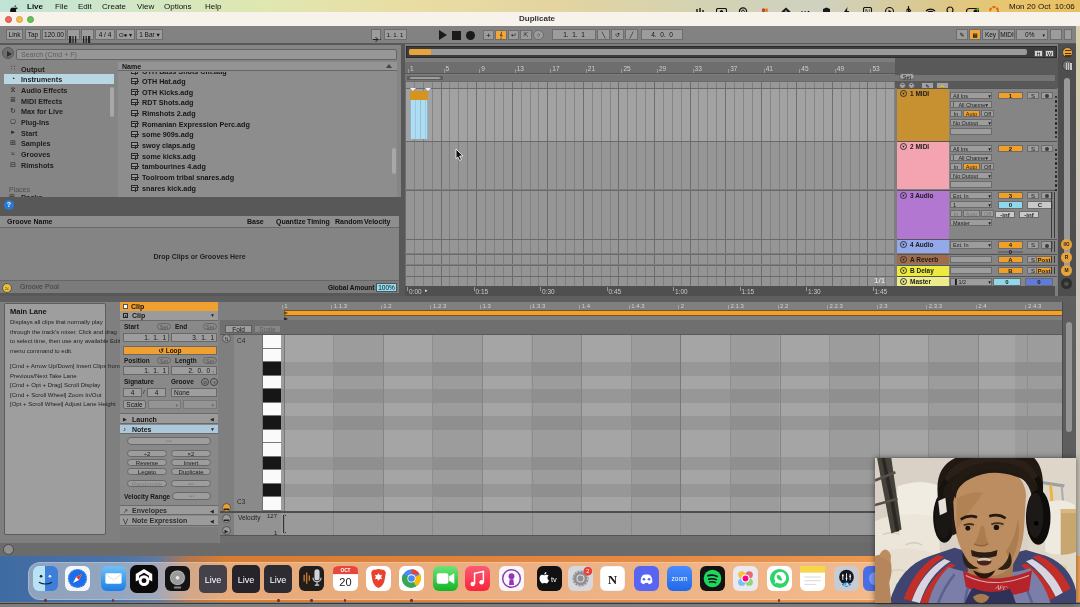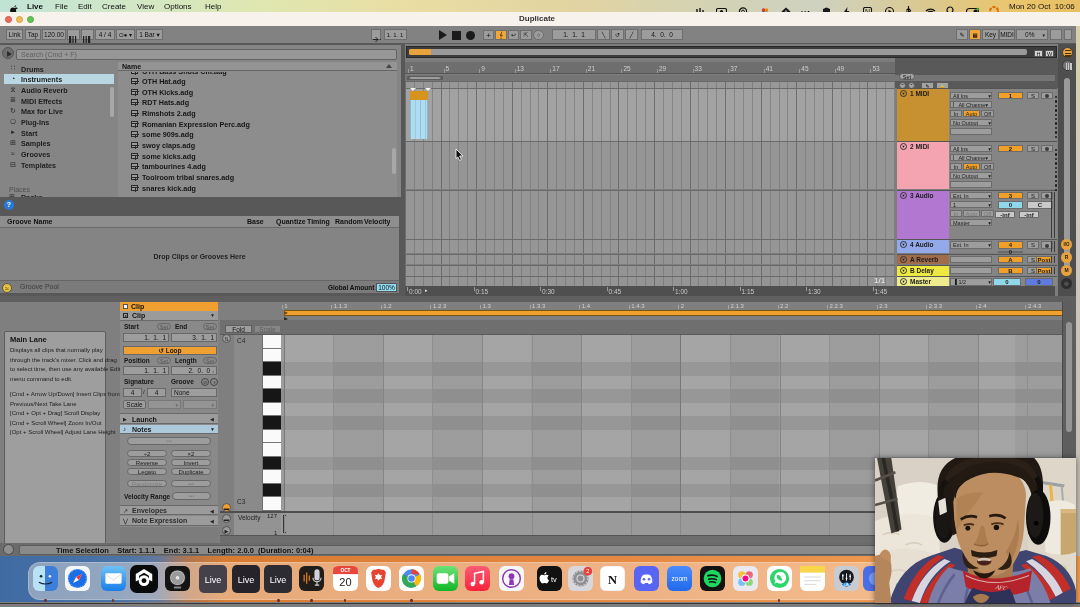--- a/index.html
+++ b/index.html
@@ -148,40 +148,40 @@
   <div class="abs" style="left:2px;top:2px;width:12px;height:12px;border-radius:50%;background:#6f6f6f;border:1px solid #555;">
    <div class="abs" style="left:4px;top:2.5px;width:0;height:0;border-left:5px solid #2e2e2e;border-top:3.5px solid transparent;border-bottom:3.5px solid transparent;"></div>
   </div>
 
   <div class="abs" style="left:16px;top:4px;width:381px;height:11px;background:#979797;border:1px solid #636363;border-radius:2px;">
    <div class="abs" style="left:4px;top:1px;font-size:7px;color:#5e5e5e;">Search (Cmd + F)</div>
   </div>
 
   <div class="abs" id="sidebar" style="left:7px;top:19px;width:110px;height:134px;">
         <div class="abs" style="left: 2px; top: 0.2px; width: 8px; height: 8px; font-size: 7px; color: rgb(34, 34, 34); line-height: 8px; text-align: center;">∷</div>
-        <div class="abs" style="left: 14px; top: 0.5px; font-size: 7.2px; font-weight: bold; color: rgb(29, 29, 29);">Drums</div>
+        <div class="abs" style="left: 14px; top: 0.5px; font-size: 7.2px; font-weight: bold; color: rgb(29, 29, 29);">Output</div>
         <div class="abs" style="left: -3px; top: 9.5px; width: 110px; height: 10.7px; background: rgb(185, 215, 227);"></div>
         <div class="abs" style="left: 2px; top: 10.9px; width: 8px; height: 8px; font-size: 7px; color: rgb(34, 34, 34); line-height: 8px; text-align: center;">◔</div>
         <div class="abs" style="left: 14px; top: 11.2px; font-size: 7.2px; font-weight: bold; color: rgb(29, 29, 29);">Instruments</div>
         <div class="abs" style="left: 2px; top: 21.6px; width: 8px; height: 8px; font-size: 7px; color: rgb(34, 34, 34); line-height: 8px; text-align: center;">⧖</div>
-        <div class="abs" style="left: 14px; top: 21.9px; font-size: 7.2px; font-weight: bold; color: rgb(29, 29, 29);">Audio Reverb</div>
+        <div class="abs" style="left: 14px; top: 21.9px; font-size: 7.2px; font-weight: bold; color: rgb(29, 29, 29);">Audio Effects</div>
         <div class="abs" style="left: 2px; top: 32.3px; width: 8px; height: 8px; font-size: 7px; color: rgb(34, 34, 34); line-height: 8px; text-align: center;">≣</div>
         <div class="abs" style="left: 14px; top: 32.6px; font-size: 7.2px; font-weight: bold; color: rgb(29, 29, 29);">MIDI Effects</div>
         <div class="abs" style="left: 2px; top: 43px; width: 8px; height: 8px; font-size: 7px; color: rgb(34, 34, 34); line-height: 8px; text-align: center;">↻</div>
         <div class="abs" style="left: 14px; top: 43.3px; font-size: 7.2px; font-weight: bold; color: rgb(29, 29, 29);">Max for Live</div>
         <div class="abs" style="left: 2px; top: 53.7px; width: 8px; height: 8px; font-size: 7px; color: rgb(34, 34, 34); line-height: 8px; text-align: center;">⎔</div>
         <div class="abs" style="left: 14px; top: 54px; font-size: 7.2px; font-weight: bold; color: rgb(29, 29, 29);">Plug-Ins</div>
         <div class="abs" style="left: 2px; top: 64.4px; width: 8px; height: 8px; font-size: 7px; color: rgb(34, 34, 34); line-height: 8px; text-align: center;">▸</div>
         <div class="abs" style="left: 14px; top: 64.7px; font-size: 7.2px; font-weight: bold; color: rgb(29, 29, 29);">Start</div>
         <div class="abs" style="left: 2px; top: 75.1px; width: 8px; height: 8px; font-size: 7px; color: rgb(34, 34, 34); line-height: 8px; text-align: center;">⊞</div>
         <div class="abs" style="left: 14px; top: 75.4px; font-size: 7.2px; font-weight: bold; color: rgb(29, 29, 29);">Samples</div>
         <div class="abs" style="left: 2px; top: 85.8px; width: 8px; height: 8px; font-size: 7px; color: rgb(34, 34, 34); line-height: 8px; text-align: center;">≈</div>
         <div class="abs" style="left: 14px; top: 86.1px; font-size: 7.2px; font-weight: bold; color: rgb(29, 29, 29);">Grooves</div>
         <div class="abs" style="left: 2px; top: 96.5px; width: 8px; height: 8px; font-size: 7px; color: rgb(34, 34, 34); line-height: 8px; text-align: center;">⊟</div>
-        <div class="abs" style="left: 14px; top: 96.8px; font-size: 7.2px; font-weight: bold; color: rgb(29, 29, 29);">Templates</div>
+        <div class="abs" style="left: 14px; top: 96.8px; font-size: 7.2px; font-weight: bold; color: rgb(29, 29, 29);">Rimshots</div>
         <div class="abs" style="left: 2px; top: 122px; font-size: 7px; color: rgb(79, 79, 79);">Places</div>
         <div class="abs" style="left: 2px; top: 128.5px; width: 8px; height: 8px; font-size: 7px; color: rgb(34, 34, 34);">⊞</div>
         <div class="abs" style="left: 14px; top: 128.5px; font-size: 7.5px; font-weight: bold; color: rgb(29, 29, 29);">Packs</div>
       </div>
 
   <div class="abs" style="left:110px;top:42px;width:4px;height:30px;background:#a8a8a8;border-radius:2px;"></div>
 
   <div class="abs" style="left:118px;top:17px;width:279px;height:136px;background:#8d8d8d;">
    <div class="abs" style="left:0;top:0;width:279px;height:9px;background:#949494;border-bottom:1px solid #666;">
     <div class="abs" style="left:4px;top:0.5px;font-size:7px;font-weight:bold;color:#111;">Name</div>
@@ -199,21 +199,21 @@
           <div class="abs" style="left: 24px; top: 5.15px; font-size: 7.2px; font-weight: bold; color: rgb(22, 22, 22);">OTH Hat.adg</div>
           <div class="abs" style="left: 13px; top: 16.8px; width: 7px; height: 6px; border: 1px solid rgb(42, 42, 42); background: rgb(154, 154, 154);">
             <div class="abs" style="left:0;top:1.5px;width:7px;height:1px;background:#2a2a2a"></div>
             <div class="abs" style="left:3px;top:1.5px;width:1px;height:4.5px;background:#2a2a2a"></div>
           </div>
           <div class="abs" style="left: 24px; top: 15.8px; font-size: 7.2px; font-weight: bold; color: rgb(22, 22, 22);">OTH Kicks.adg</div>
           <div class="abs" style="left: 13px; top: 27.45px; width: 7px; height: 6px; border: 1px solid rgb(42, 42, 42); background: rgb(154, 154, 154);">
             <div class="abs" style="left:0;top:1.5px;width:7px;height:1px;background:#2a2a2a"></div>
             <div class="abs" style="left:3px;top:1.5px;width:1px;height:4.5px;background:#2a2a2a"></div>
           </div>
-          <div class="abs" style="left: 24px; top: 26.45px; font-size: 7.2px; font-weight: bold; color: rgb(22, 22, 22);">RDT Hats.adg</div>
+          <div class="abs" style="left: 24px; top: 26.45px; font-size: 7.2px; font-weight: bold; color: rgb(22, 22, 22);">RDT Shots.adg</div>
           <div class="abs" style="left: 13px; top: 38.1px; width: 7px; height: 6px; border: 1px solid rgb(42, 42, 42); background: rgb(154, 154, 154);">
             <div class="abs" style="left:0;top:1.5px;width:7px;height:1px;background:#2a2a2a"></div>
             <div class="abs" style="left:3px;top:1.5px;width:1px;height:4.5px;background:#2a2a2a"></div>
           </div>
           <div class="abs" style="left: 24px; top: 37.1px; font-size: 7.2px; font-weight: bold; color: rgb(22, 22, 22);">Rimshots 2.adg</div>
           <div class="abs" style="left: 13px; top: 48.75px; width: 7px; height: 6px; border: 1px solid rgb(42, 42, 42); background: rgb(154, 154, 154);">
             <div class="abs" style="left:0;top:1.5px;width:7px;height:1px;background:#2a2a2a"></div>
             <div class="abs" style="left:3px;top:1.5px;width:1px;height:4.5px;background:#2a2a2a"></div>
           </div>
           <div class="abs" style="left: 24px; top: 47.75px; font-size: 7.2px; font-weight: bold; color: rgb(22, 22, 22);">Romanian Expression Perc.adg</div>
@@ -504,21 +504,21 @@
         <div class="abs" style="left: 96px; top: 197px; width: 28px; height: 7.5px; background: rgb(143, 216, 234); border: 1px solid rgb(107, 107, 107); font-size: 6px; font-weight: bold; color: rgb(28, 28, 28); text-align: center; line-height: 6.5px;">0</div>
         <div class="abs" style="left: 128px; top: 197px; width: 28px; height: 7.5px; background: rgb(95, 123, 224); border: 1px solid rgb(107, 107, 107); font-size: 6px; font-weight: bold; color: rgb(28, 28, 28); text-align: center; line-height: 6.5px;">0</div>
       </div>
  </div>
 </div>
 
 <div class="abs" style="left:0;top:296px;width:1080px;height:6px;background:#5f5f5f;"></div>
 
 <div class="abs" id="bottom" style="left:0;top:302px;width:1080px;height:241px;background:#7f7f7f;overflow:hidden;">
 
- <div class="abs" style="left:4px;top:1px;width:102px;height:232px;background:#9e9e9e;border:1px solid #5e5e5e;border-radius:2px;margin-top:28px;">
+ <div class="abs" style="left:4px;top:1px;width:102px;height:232px;background:#9e9e9e;border:1px solid #5e5e5e;border-radius:2px;">
   <div class="abs" style="left:5px;top:3px;font-size:7.5px;font-weight:bold;color:#141414;">Main Lane</div>
   <div class="abs" style="left:5px;top:14px;width:106px;font-size:6px;line-height:9.6px;color:#222;white-space:nowrap;">Displays all clips that normally play<br>through the track's mixer. Click and drag<br>to select time, then use any available Edit<br>menu command to edit.</div>
   <div class="abs" style="left:5px;top:58px;width:106px;font-size:6px;line-height:9.6px;color:#222;white-space:nowrap;">[Cmd + Arrow Up/Down] Insert Clips from<br>Previous/Next Take Lane<br>[Cmd + Opt + Drag] Scroll Display<br>[Cmd + Scroll Wheel] Zoom In/Out<br>[Opt + Scroll Wheel] Adjust Lane Height</div>
  </div>
 
  <div class="abs" id="clippanel" style="left:120px;top:0;width:98px;height:241px;background:#898989;">
   <div class="abs" style="left:0;top:0;width:98px;height:8.5px;background:#f0a030;">
    <div class="abs" style="left:3px;top:2px;width:4.5px;height:4.5px;background:#fff;border:1px solid #555;"></div>
    <div class="abs" style="left:11px;top:0.5px;font-size:7px;font-weight:bold;color:#111;">Clip</div>
   </div>
@@ -706,23 +706,20 @@
       <div class="abs" style="left: 757.82px; top: 210.994px; width: 1px; height: 22px; background: rgb(138, 138, 138);"></div>
       <div class="abs" style="left: 807.4px; top: 210.994px; width: 1px; height: 22px; background: rgb(138, 138, 138);"></div>
       <div class="abs" style="left: 842px; top: 0px; width: 14px; height: 241px; background: rgb(94, 94, 94); border-left: 1px solid rgb(74, 74, 74);"></div>
       <div class="abs" style="left: 856px; top: 0px; width: 4px; height: 241px; background: rgb(138, 138, 138);"></div>
       <div class="abs" style="left: 846px; top: 20px; width: 6px; height: 110px; background: rgb(148, 148, 148); border-radius: 3px;"></div>
     </div>
 </div>
 
 <div class="abs" style="left:0;top:543px;width:1080px;height:13px;background:#6b6b6b;">
  <div class="abs" style="left:3px;top:1px;width:11px;height:11px;border-radius:50%;background:#8f8f8f;border:1px solid #4a4a4a;"></div>
- <div class="abs" style="left:19px;top:1.5px;width:1054px;height:10px;background:#8a8a8a;border:1px solid #5d5d5d;border-radius:2px;">
-  <div class="abs" style="left:36px;top:0.5px;font-size:7.5px;font-weight:bold;color:#111;">Time Selection&nbsp;&nbsp;&nbsp;&nbsp;Start: 1.1.1&nbsp;&nbsp;&nbsp;&nbsp;End: 3.1.1&nbsp;&nbsp;&nbsp;&nbsp;Length: 2.0.0&nbsp; (Duration: 0:04)</div>
- </div>
 </div>
 
 <div class="abs" id="desktop" style="left:0;top:556px;width:1080px;height:46px;
  background:linear-gradient(90deg,#3f6ba3 0%,#4a74a8 11%,#60789e 14.5%,#b5764a 17.5%,#d87c31 21%,#e0813a 40%,#e68a44 60%,#ec964e 80%,#f0a055 100%);"></div>
 <div class="abs" style="left:0;top:603px;width:1080px;height:4px;background:#7d7d7d;border-top:1px solid #3a3a3a;"></div>
 
 <div class="abs" style="left:1076px;top:26px;width:4px;height:530px;background:linear-gradient(180deg,#d9cfa8 0%,#cfc9bc 30%,#c9c4ba 60%,#c4beb2 100%);"></div>
 
 <div class="abs" id="webcam" style="left:875px;top:458px;width:201px;height:145px;background:#d8cfc2;overflow:hidden;box-shadow:0 0 6px rgba(0,0,0,0.5);z-index:50;">
 <svg width="201" height="145" viewBox="0 0 197 142" preserveAspectRatio="none">

